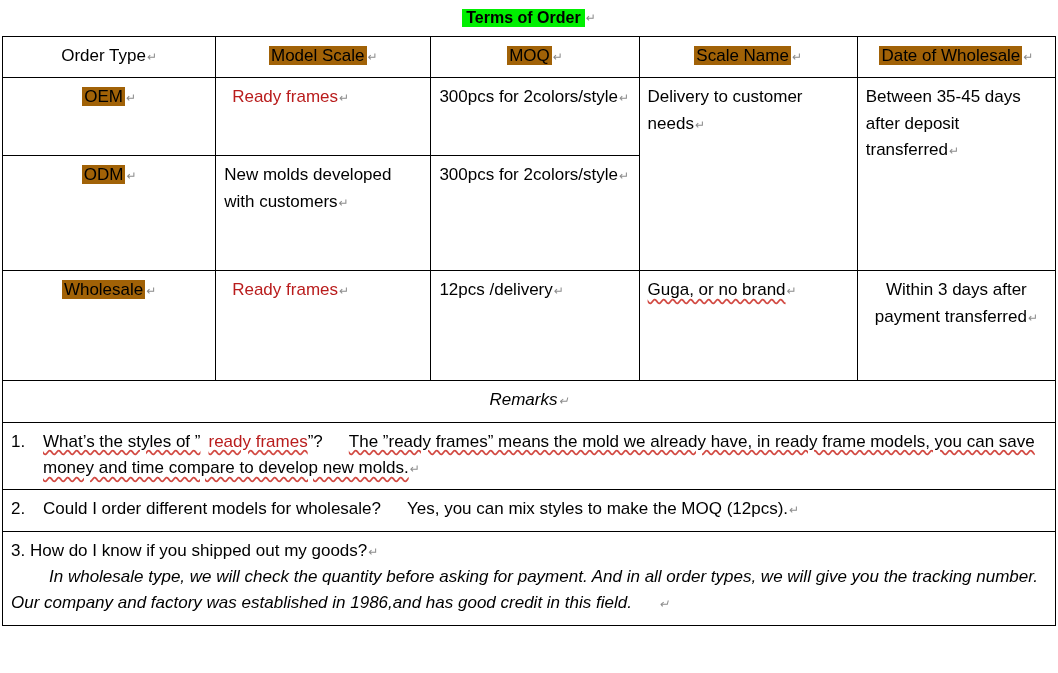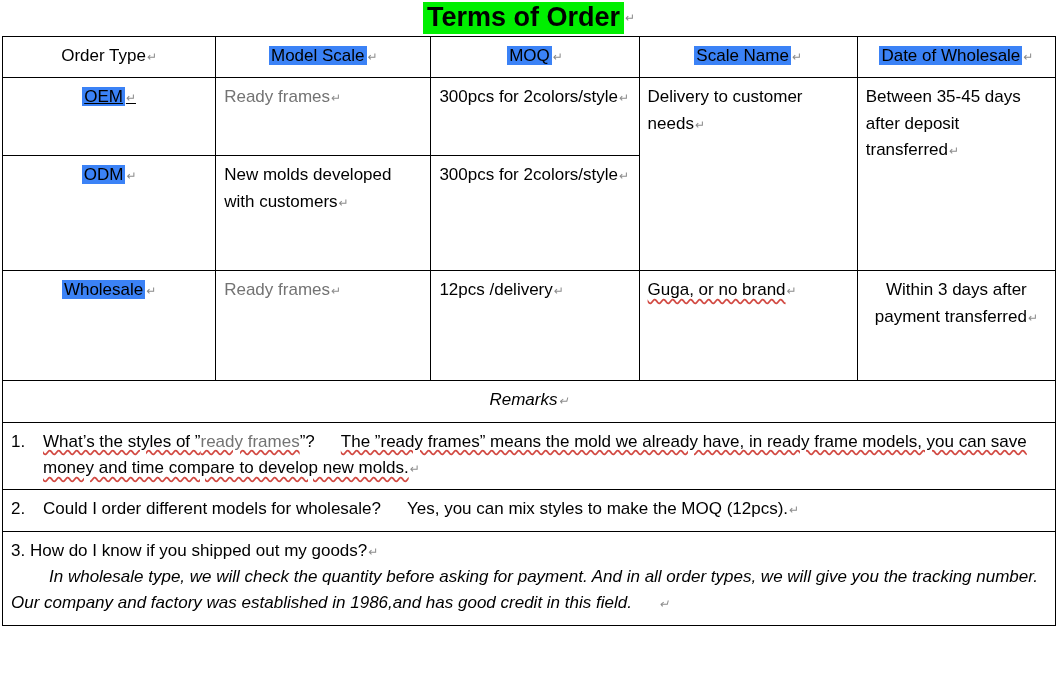--- a/index.html
+++ b/index.html
@@ -22,21 +22,21 @@
   }
 
   
   .title-row {
     height: 36px;
     display: flex;
     align-items: center;
     justify-content: center;
   }
   .doc-title {
-    font-size: 27px;
+    font-size: 16px;
     font-weight: bold;
     background: #00ef00;
     padding: 0 4px;
     line-height: 1.15;
   }
   .pilcrow {
     color: #8c8c8c;
     font-size: 12px;
     vertical-align: baseline;
     padding-left: 1px;
@@ -58,22 +58,22 @@
     line-height: 1.55;
   }
   .col1 { width: 213px; }
   .col2 { width: 215px; }
   .col3 { width: 208px; }
   .col4 { width: 218px; }
   .col5 { width: 198px; }
 
   .center { text-align: center; }
   .hdr-cell { text-align: center; padding-top: 7px; padding-bottom: 7px; }
-  .hl { background: #3b82f6; padding: 0 2px; }
-  .blue { color: #737373; }
+  .hl { background: #a16207; padding: 0 2px; }
+  .blue { color: #b91c1c; margin-left: 8px; }
   .underline-wavy {
     text-decoration: underline;
     text-decoration-style: wavy;
     text-decoration-color: #d24a43;
     text-underline-offset: 3px;
   }
 
   .remarks-cell {
     text-align: center;
     padding: 5px 8px 6px 8px;
@@ -124,21 +124,21 @@
     <tbody>
       <tr>
         <td class="hdr-cell"><span>Order Type</span><span class="pilcrow">↵</span></td>
         <td class="hdr-cell"><span class="hl">Model Scale</span><span class="pilcrow">↵</span></td>
         <td class="hdr-cell"><span class="hl">MOQ</span><span class="pilcrow">↵</span></td>
         <td class="hdr-cell"><span class="hl">Scale Name</span><span class="pilcrow">↵</span></td>
         <td class="hdr-cell"><span class="hl">Date of Wholesale</span><span class="pilcrow">↵</span></td>
       </tr>
 
       <tr>
-        <td class="center" style="height:63px;text-decoration:underline;"><span class="hl">OEM</span><span class="pilcrow">↵</span></td>
+        <td class="center" style="height:63px;"><span class="hl">OEM</span><span class="pilcrow">↵</span></td>
         <td><span class="blue">Ready frames</span><span class="pilcrow">↵</span></td>
         <td><span>300pcs for 2colors/style</span><span class="pilcrow">↵</span></td>
         <td rowspan="2"><span>Delivery to customer needs</span><span class="pilcrow">↵</span></td>
         <td rowspan="2"><span>Between 35-45 days after deposit transferred</span><span class="pilcrow">↵</span></td>
       </tr>
 
       <tr>
         <td class="center" style="height:100px;"><span class="hl">ODM</span><span class="pilcrow">↵</span></td>
         <td><span>New molds developed with customers</span><span class="pilcrow">↵</span></td>
         <td><span>300pcs for 2colors/style</span><span class="pilcrow">↵</span></td>

